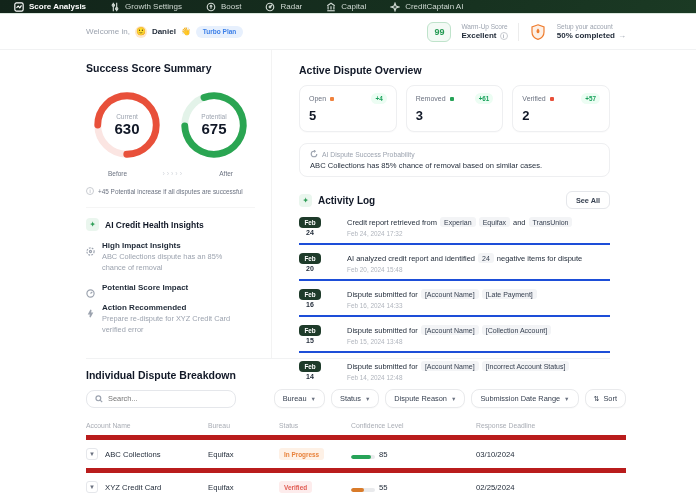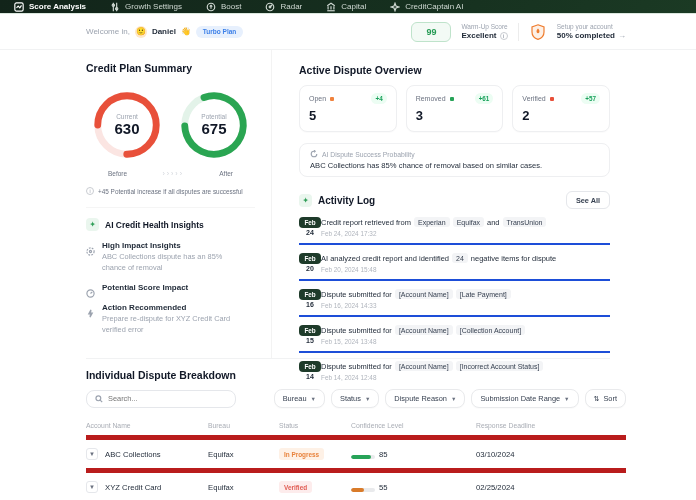--- a/index.html
+++ b/index.html
@@ -20,21 +20,21 @@
   .w-left { display:flex; align-items:center; gap:5px; }
   .w-prefix { color:#9ca3af; font-size:8px; }
   .avatar { width:12px; height:12px; border-radius:50%; background:#fde8c8; font-size:8px;
     display:flex; align-items:center; justify-content:center; }
   .w-name { font-size:8px; color:#1f2937; font-weight:bold; }
   .wave { font-size:8px; }
   .plan-badge { background:#e7f0fd; color:#3b7fe8; font-size:6.5px; font-weight:bold;
     padding:2.5px 7px; border-radius:9px; }
   .w-right { display:flex; align-items:center; gap:10px; }
   .score-chip { border:1px solid #bfe3cb; background:#f3faf5; color:#249a53; font-size:9px;
-    font-weight:bold; padding:4px 14px; border-radius:6px; }
+    font-weight:bold; padding:4px 6px; border-radius:6px; }
   .stack { display:flex; flex-direction:column; gap:1px; }
   .stack .lab { font-size:6.5px; color:#9ca3af; }
   .stack .val { font-size:8px; font-weight:bold; color:#1f2937; display:flex; align-items:center; gap:3px; }
   .info-i { width:8px; height:8px; border-radius:50%; border:1px solid #c9ccd1; color:#9ca3af;
     font-size:5px; display:inline-flex; align-items:center; justify-content:center; }
   .v-div { width:1px; height:18px; background:#ececec; }
   .shield { width:18px; height:18px; }
   .arrow { color:#9ca3af; font-weight:normal; font-size:8px; }
 
   
@@ -84,21 +84,21 @@
   .prob-l1 { display:flex; align-items:center; gap:4px; font-size:6.8px; color:#9ca3af; }
   .prob-l1 svg { width:8px; height:8px; stroke:#9ca3af; fill:none; stroke-width:1.4; }
   .prob-l2 { font-size:7.6px; color:#1f2937; margin-top:3px; }
 
   
   .act-head { display:flex; align-items:center; gap:6px; margin-top:14px; }
   .seeall { margin-left:auto; border:1px solid #e5e7eb; border-radius:6px; background:#fff;
     font-size:7.3px; color:#374151; padding:3.5px 9px; cursor:pointer;
     font-family:inherit; font-weight:bold; }
   .act-title { font-size:10px; font-weight:bold; }
-  .entry { display:flex; gap:0; padding:8px 0 6px; }
+  .entry { display:flex; gap:26px; padding:8px 0 6px; }
   .entry + .entry { border-top:2px solid #1d4ed8; }
   .date-col { width:22px; flex:none; text-align:center; }
   .mon { display:block; background:#1e3b2a; color:#fff; font-size:6.3px; font-weight:bold;
     border-radius:4px; padding:2px 0; }
   .day { display:block; font-size:7px; font-weight:bold; color:#1f2937; margin-top:1px; }
   .e-line { font-size:7.5px; color:#1f2937; display:flex; flex-wrap:wrap; align-items:center; gap:3px; }
   .tag { background:#f3f4f6; border-radius:3px; padding:1.5px 4px; font-size:7px; color:#374151; }
   .e-time { font-size:6.4px; color:#b0b5bd; margin-top:3px; }
 
   
@@ -214,21 +214,21 @@
         <span>50% completed</span>
         <span class="arrow">→</span>
       </span>
     </div>
   </div>
 </div>
 
 <div class="main">
 
   <div class="col-left">
-    <div class="sec-title">Credit Plan Summary</div>
+    <div class="sec-title">Success Score Summary</div>
 
     <div class="gauges">
       <div class="gauge">
         <svg viewBox="0 0 80 80">
           <circle cx="40" cy="40" r="30" stroke="#fbe5e2" stroke-width="7" fill="none"></circle>
           <circle cx="40" cy="40" r="30" stroke="#e8503a" stroke-width="7" fill="none" stroke-linecap="round" stroke-dasharray="141.4 47.1" transform="rotate(180 40 40)"></circle>
         </svg>
         <div class="g-center">
           <span class="g-lab">Current</span>
           <span class="g-val">630</span>

